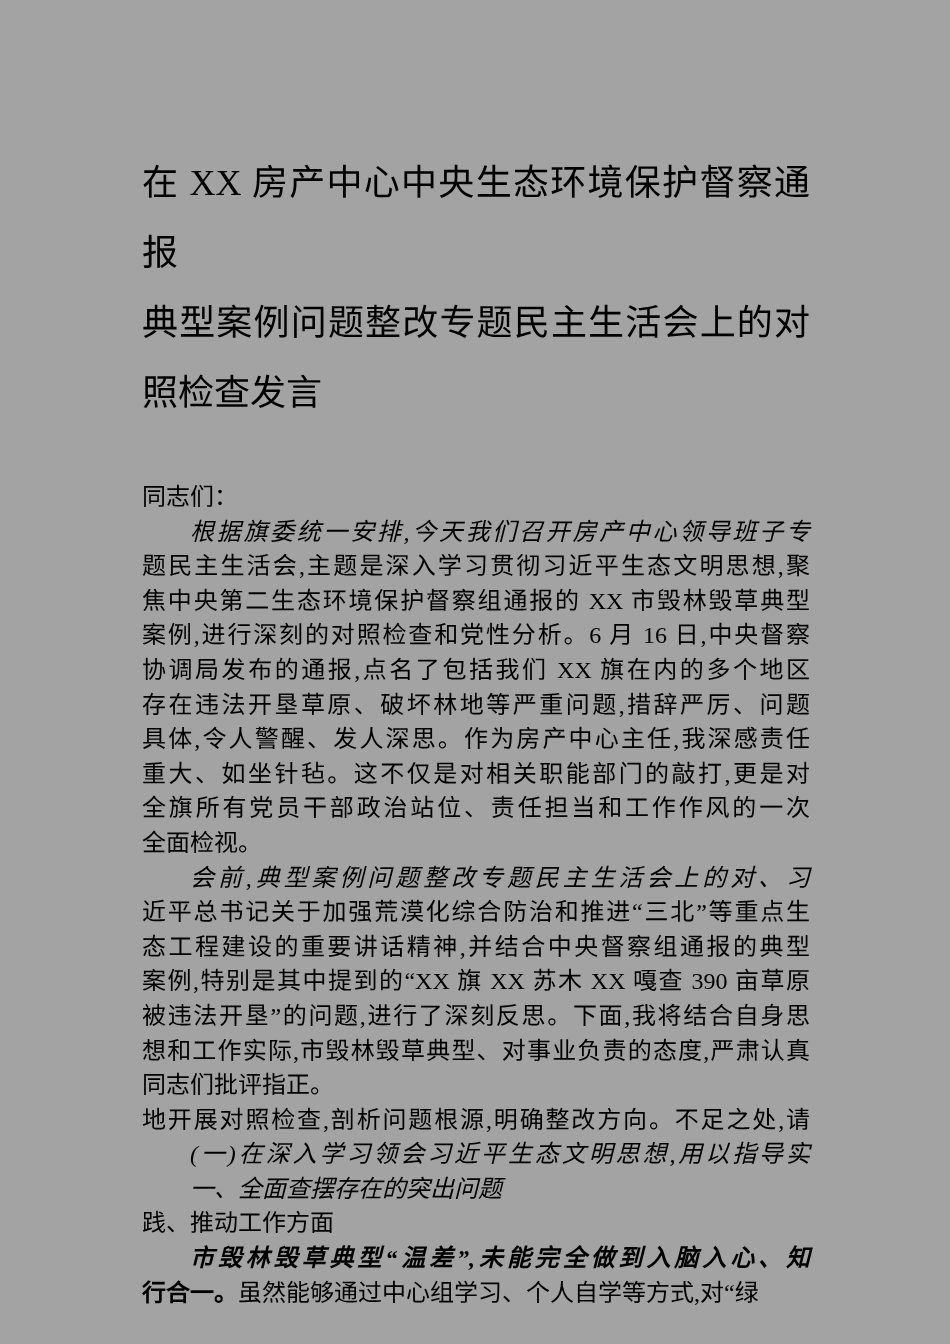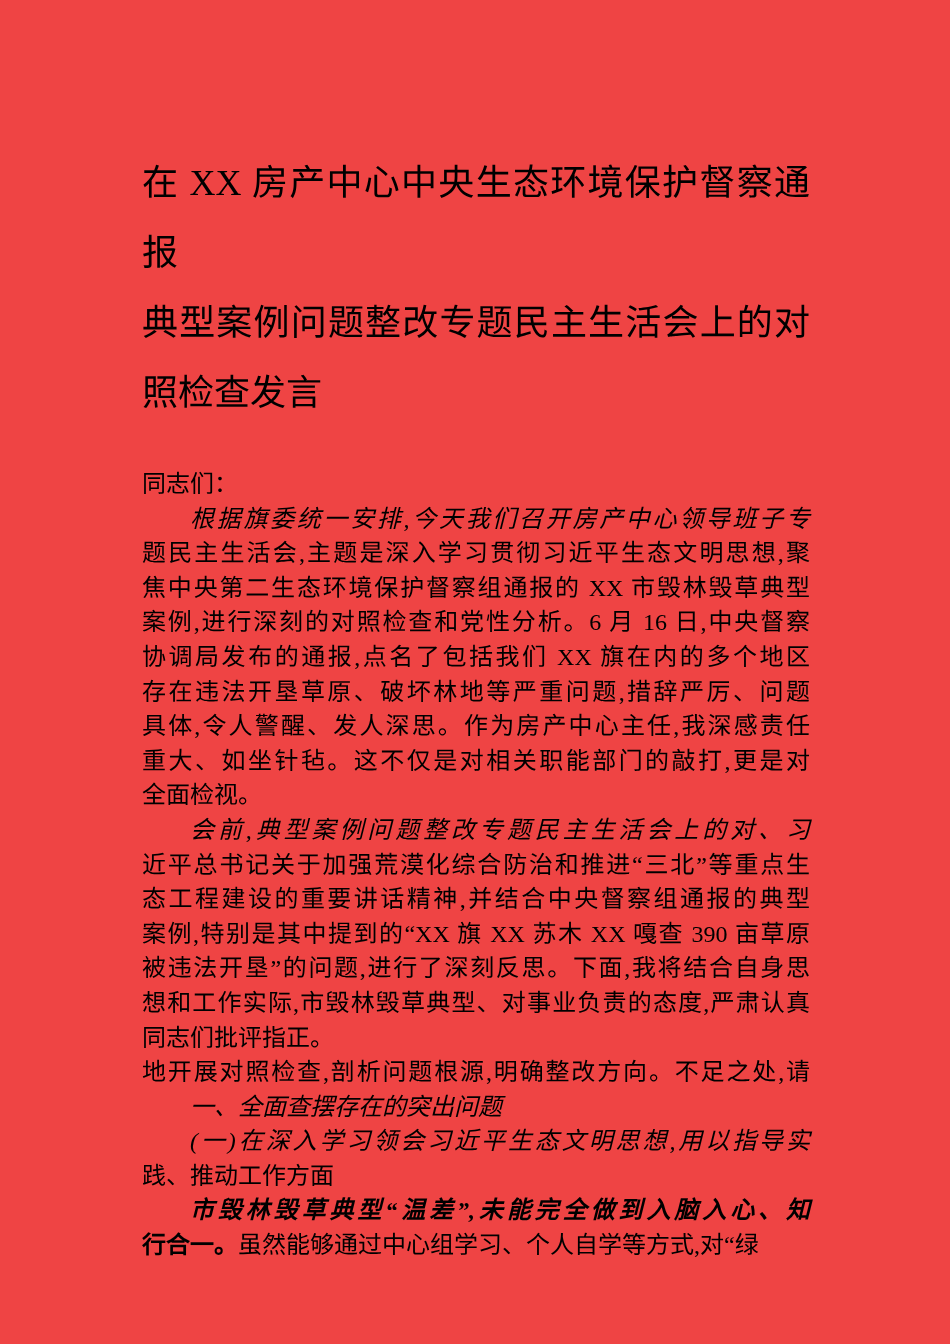--- a/index.html
+++ b/index.html
@@ -4,21 +4,21 @@
 <style>
   html, body {
     margin: 0;
     padding: 0;
     background: #ffffff;
   }
   .page {
     position: relative;
     width: 950px;
     height: 1344px;
-    background: #ef4444;
+    background: #a3a3a3;
     color: #000000;
     font-family: "Liberation Serif", "DejaVu Serif", serif;
     overflow: hidden;
   }
   .content {
     margin-left: 142px;
     width: 668px;
   }
   .doc-title {
     margin-top: 148px;
@@ -29,21 +29,21 @@
     text-align: left;
     font-weight: 400;
     white-space: nowrap;
   }
   .title-line.fill {
     white-space: normal;
     text-align: justify;
     text-align-last: justify;
   }
   .doc-body {
-    margin-top: 39px;
+    margin-top: 52px;
   }
   .body-line {
     font-size: 24px;
     line-height: 34.6px;
     text-align: left;
     white-space: nowrap;
   }
   .body-line.justify {
     white-space: normal;
     text-align: justify;
@@ -70,29 +70,30 @@
     <div class="doc-body" id="doc-body">
         <div class="body-line"><span>同志们：</span></div>
         <div class="body-line indent justify"><span>根据旗委统一安排,今天我们召开房产中心领导班子专</span></div>
         <div class="body-line justify"><span>题民主生活会,主题是深入学习贯彻习近平生态文明思想,聚</span></div>
         <div class="body-line justify"><span>焦中央第二生态环境保护督察组通报的 XX 市毁林毁草典型</span></div>
         <div class="body-line justify"><span>案例,进行深刻的对照检查和党性分析。6 月 16 日,中央督察</span></div>
         <div class="body-line justify"><span>协调局发布的通报,点名了包括我们 XX 旗在内的多个地区</span></div>
         <div class="body-line justify"><span>存在违法开垦草原、破坏林地等严重问题,措辞严厉、问题</span></div>
         <div class="body-line justify"><span>具体,令人警醒、发人深思。作为房产中心主任,我深感责任</span></div>
         <div class="body-line justify"><span>重大、如坐针毡。这不仅是对相关职能部门的敲打,更是对</span></div>
+        <div class="body-line justify"><span>全旗所有党员干部政治站位、责任担当和工作作风的一次</span></div>
         <div class="body-line"><span>全面检视。</span></div>
         <div class="body-line indent justify"><span>会前,典型案例问题整改专题民主生活会上的对、习</span></div>
         <div class="body-line justify"><span>近平总书记关于加强荒漠化综合防治和推进“三北”等重点生</span></div>
         <div class="body-line justify"><span>态工程建设的重要讲话精神,并结合中央督察组通报的典型</span></div>
         <div class="body-line justify"><span>案例,特别是其中提到的“XX 旗 XX 苏木 XX 嘎查 390 亩草原</span></div>
         <div class="body-line justify"><span>被违法开垦”的问题,进行了深刻反思。下面,我将结合自身思</span></div>
         <div class="body-line justify"><span>想和工作实际,市毁林毁草典型、对事业负责的态度,严肃认真</span></div>
         <div class="body-line"><span>同志们批评指正。</span></div>
         <div class="body-line justify"><span>地开展对照检查,剖析问题根源,明确整改方向。不足之处,请</span></div>
+        <div class="body-line indent justify"><span>(一)在深入学习领会习近平生态文明思想,用以指导实</span></div>
         <div class="body-line indent"><span>一、全面查摆存在的突出问题</span></div>
-        <div class="body-line indent justify"><span>(一)在深入学习领会习近平生态文明思想,用以指导实</span></div>
         <div class="body-line"><span>践、推动工作方面</span></div>
         <div class="body-line indent justify"><b>市毁林毁草典型“温差”,未能完全做到入脑入心、知</b></div>
         <div class="body-line"><b>行合一。</b><span>虽然能够通过中心组学习、个人自学等方式,对“绿</span></div>
       </div>
   </div>
 </div>
 
 </body></html>

